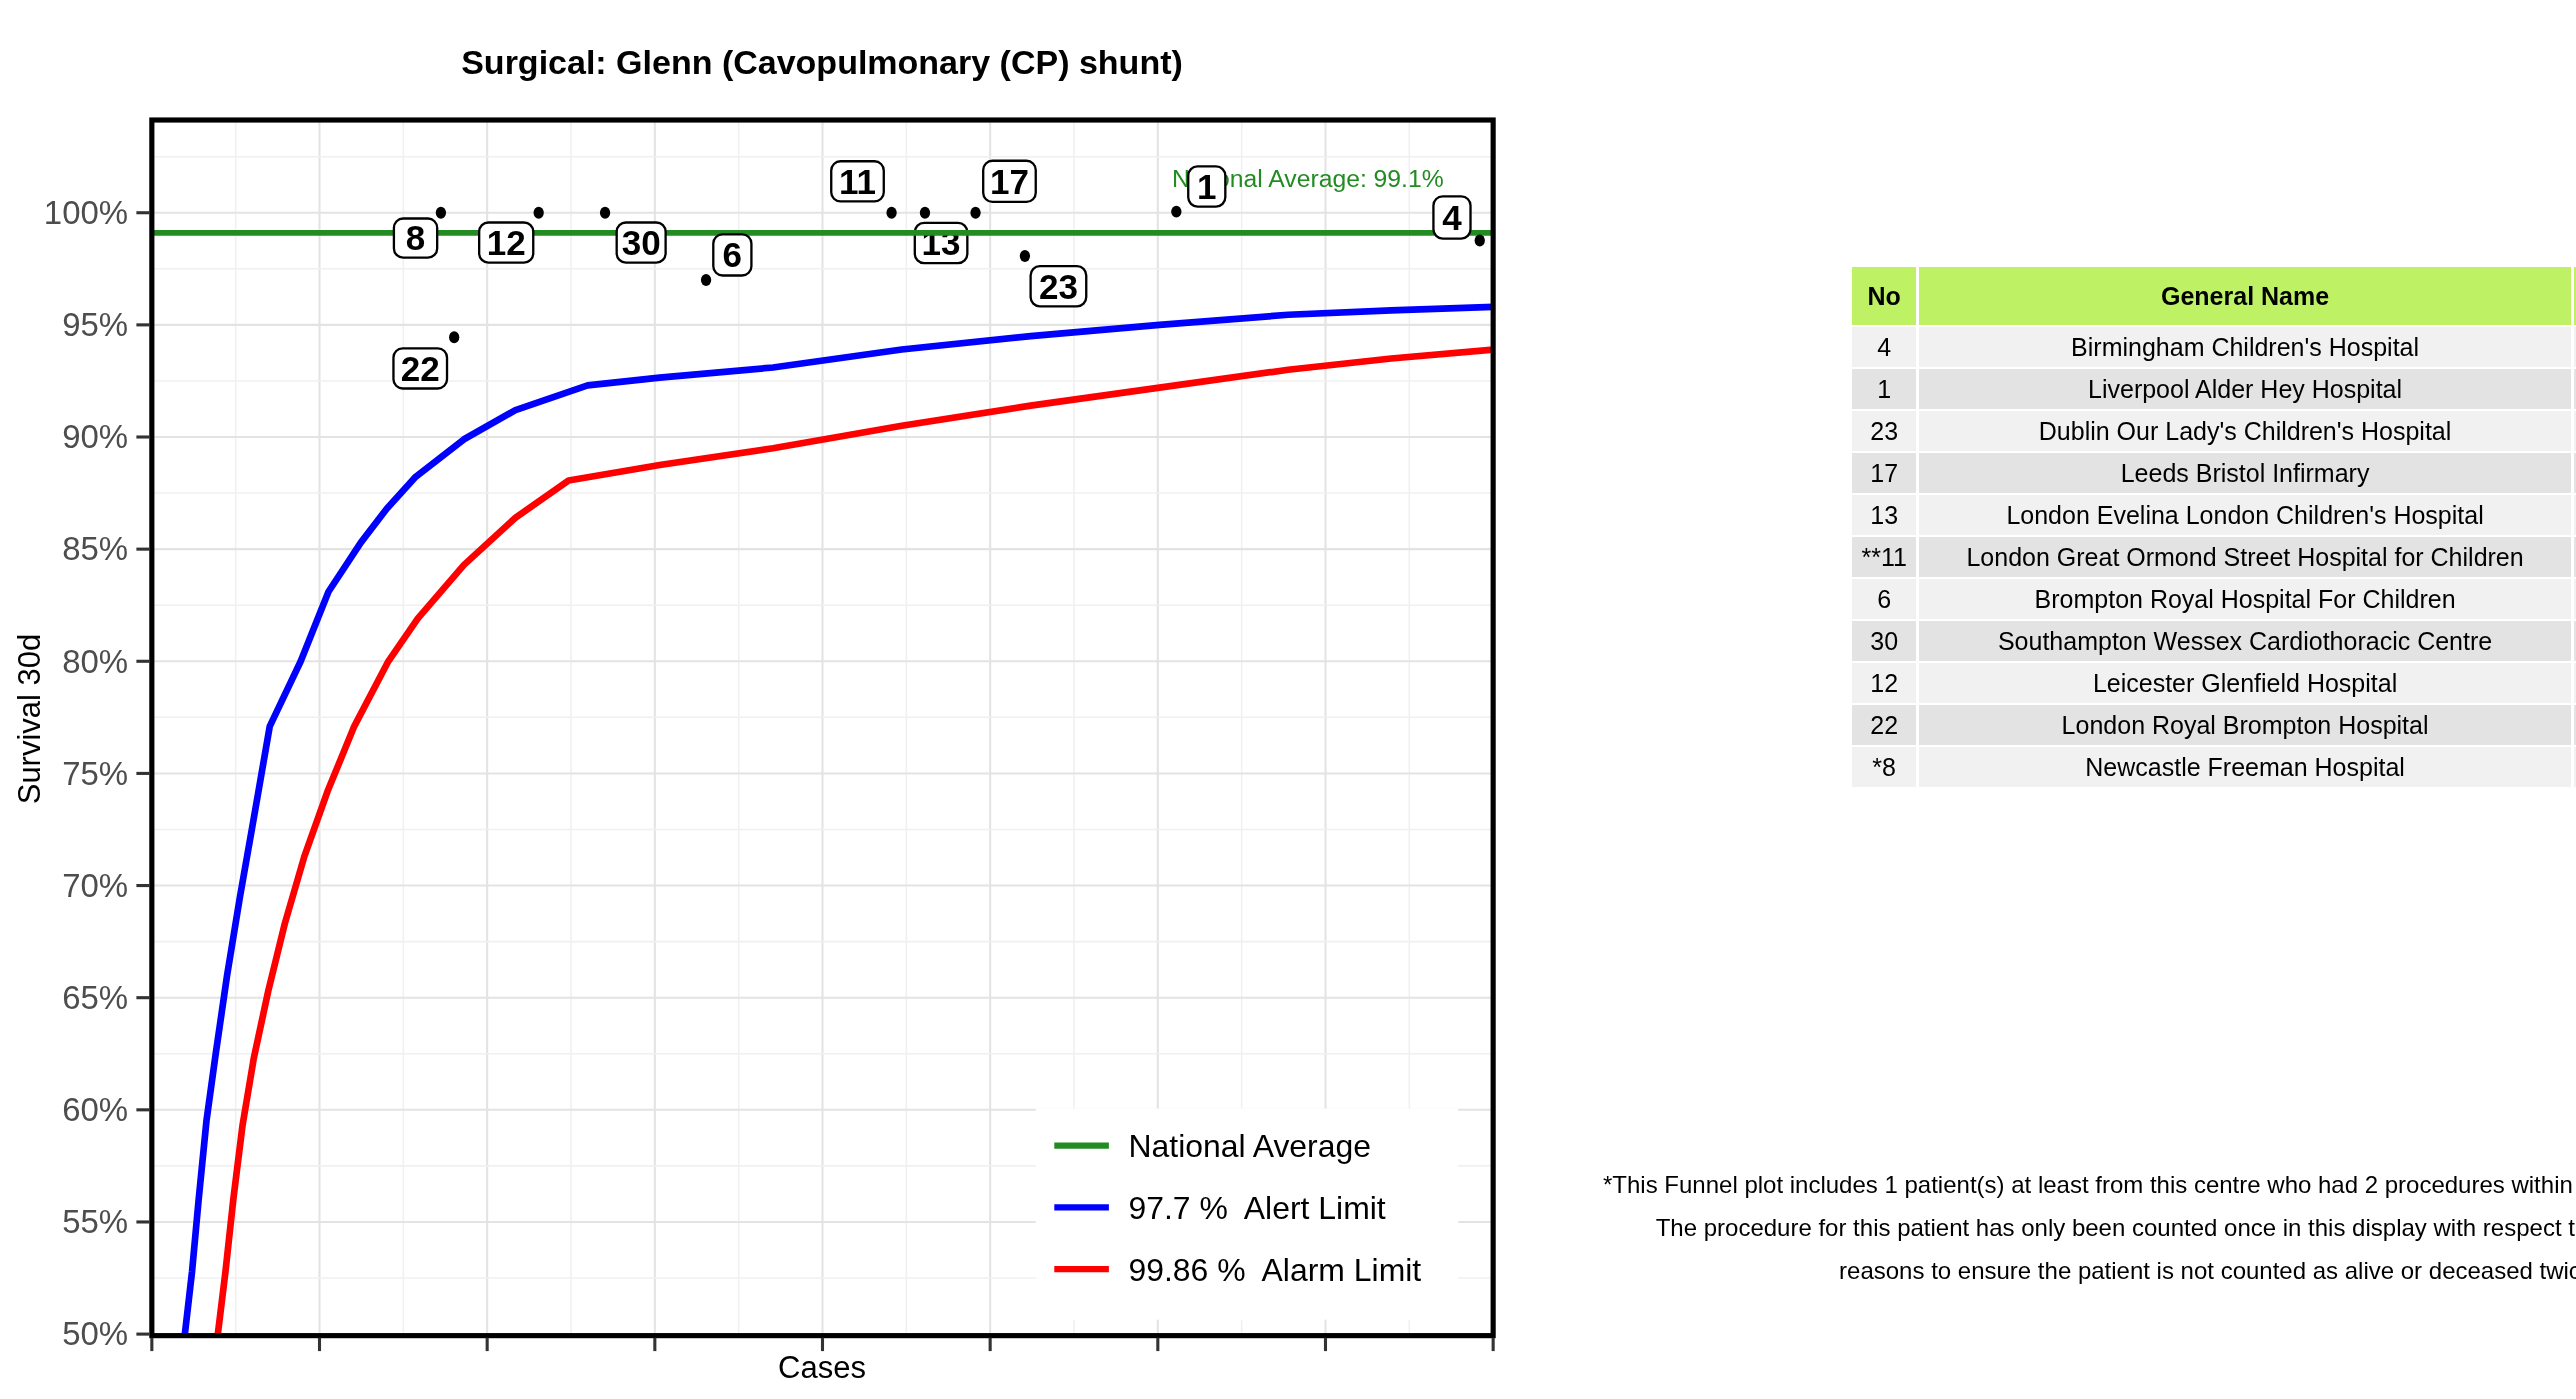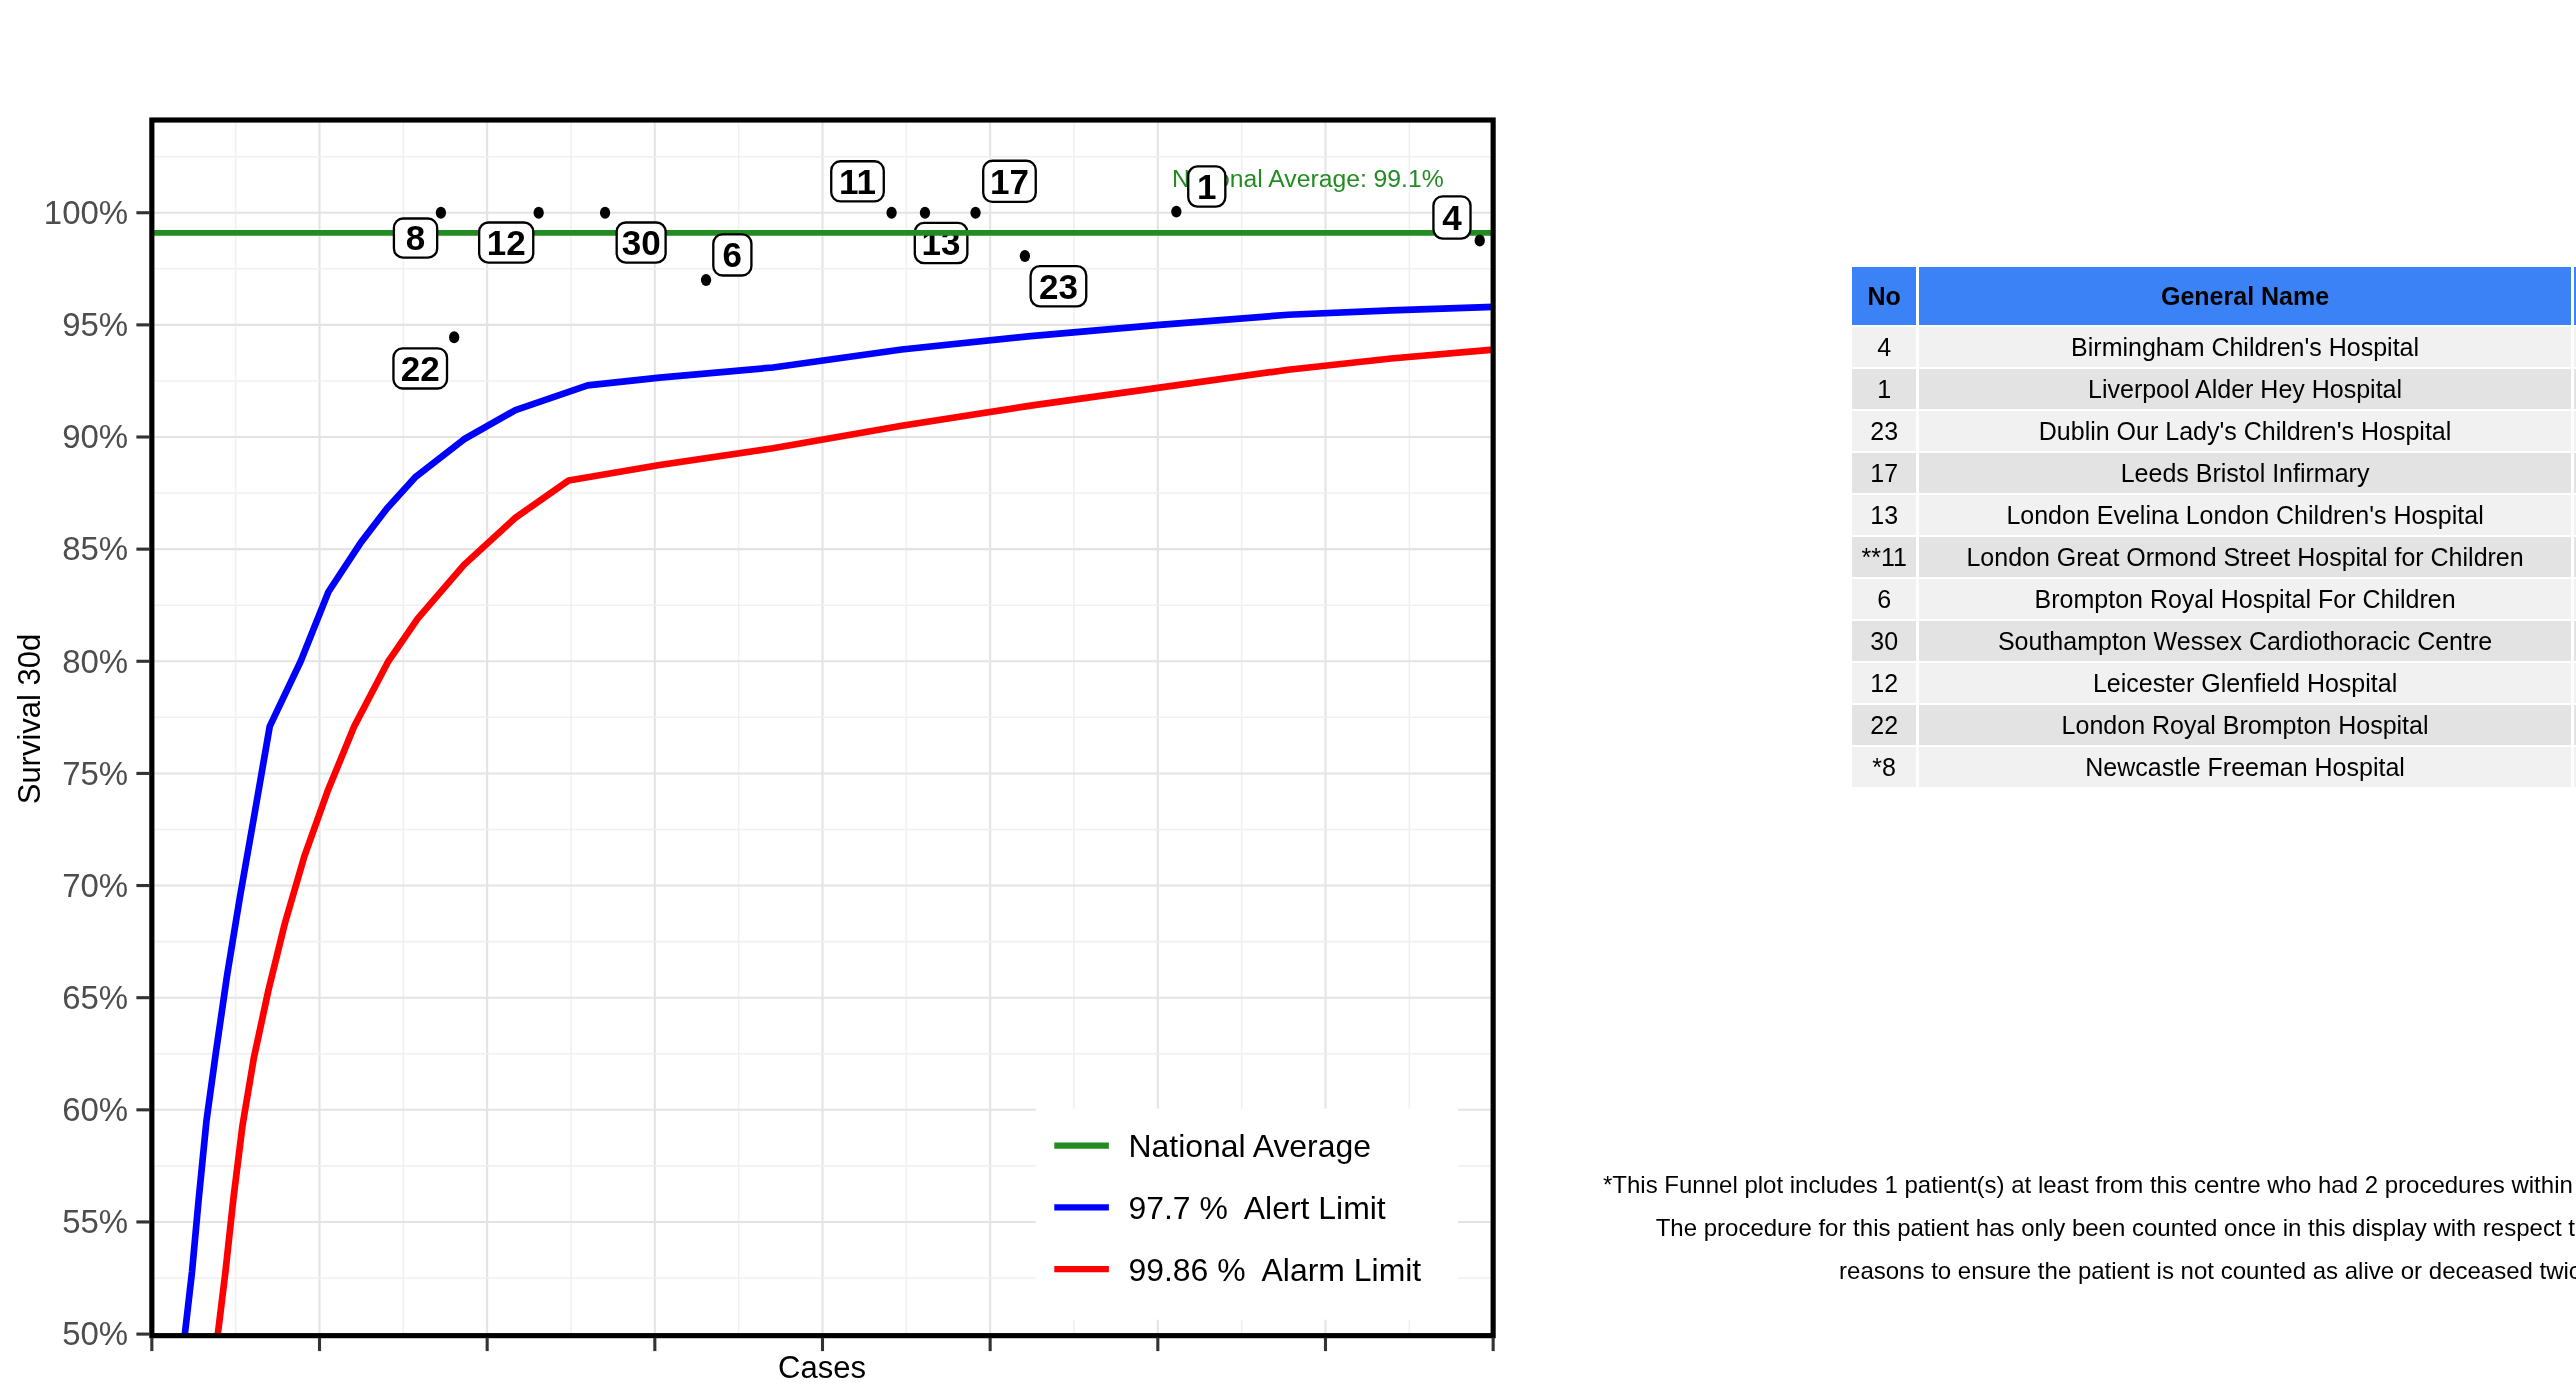--- a/index.html
+++ b/index.html
@@ -10,21 +10,21 @@
     font-weight:bold;font-size:34px;color:#000;white-space:nowrap;}
   .title-l1{top:43px;}
   .title-l2{top:79px;}
   .y-axis-title{position:absolute;left:30px;top:719px;transform:translate(-50%,-50%) rotate(-90deg);
     font-size:31px;color:#000;white-space:nowrap;}
   .x-axis-title{position:absolute;left:822px;top:1368px;transform:translate(-50%,-50%);
     font-size:31px;color:#000;}
   .table-panel{position:absolute;left:1849px;top:265px;}
   table{border-collapse:separate;border-spacing:3.1px 2.6px;}
   th,td{font-size:25px;text-align:center;vertical-align:middle;height:40px;padding:0 5.2px;}
-  th{background:#3b82f6;font-weight:bold;}
+  th{background:#bef264;font-weight:bold;}
   .col-no{width:54px;}
   .col-name{width:641px;}
   .col-surv{width:144px;}
   tr.row-light td{background:#f1f1f1;}
   tr.row-dark td{background:#e3e3e3;}
   .footnote{position:absolute;left:1566px;top:1163px;width:1360px;text-align:center;
     font-size:24px;color:#000;}
   .footnote div{line-height:43px;white-space:nowrap;}
 </style>
 </head>
@@ -144,20 +144,21 @@
       <line x1="2572.5" y1="2597" x2="2572.5" y2="2623" stroke="#333" stroke-width="6"></line>
       <line x1="2898" y1="2597" x2="2898" y2="2623" stroke="#333" stroke-width="6"></line>
       <rect x="2010" y="2152" width="820" height="410" fill="#fff"></rect>
       <line x1="2046" y1="2224" x2="2152" y2="2224" stroke="#228B22" stroke-width="12"></line>
       <text x="2190" y="2246" font-size="62" fill="#000" style="white-space:pre">National Average</text>
       <line x1="2046" y1="2344" x2="2152" y2="2344" stroke="#0000FF" stroke-width="12"></line>
       <text x="2190" y="2366" font-size="62" fill="#000" style="white-space:pre">97.7 %  Alert Limit</text>
       <line x1="2046" y1="2464" x2="2152" y2="2464" stroke="#FF0000" stroke-width="12"></line>
       <text x="2190" y="2486" font-size="62" fill="#000" style="white-space:pre">99.86 %  Alarm Limit</text>
     </svg>
+  <div class="chart-title title-l1">Surgical: Glenn (Cavopulmonary (CP) shunt)</div>
   <div class="y-axis-title">Survival 30d</div>
   <div class="x-axis-title">Cases</div>
 </div>
 
 <div class="table-panel">
   <table>
     <thead>
         <tr>
           <th class="col-no">No</th>
           <th class="col-name">General Name</th>

